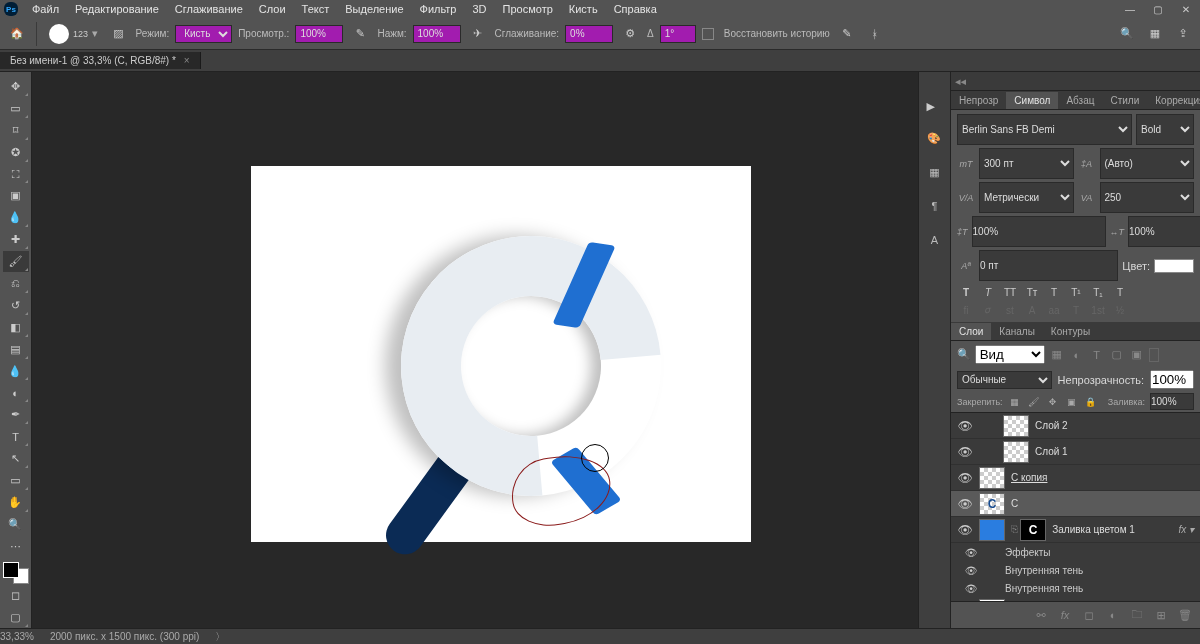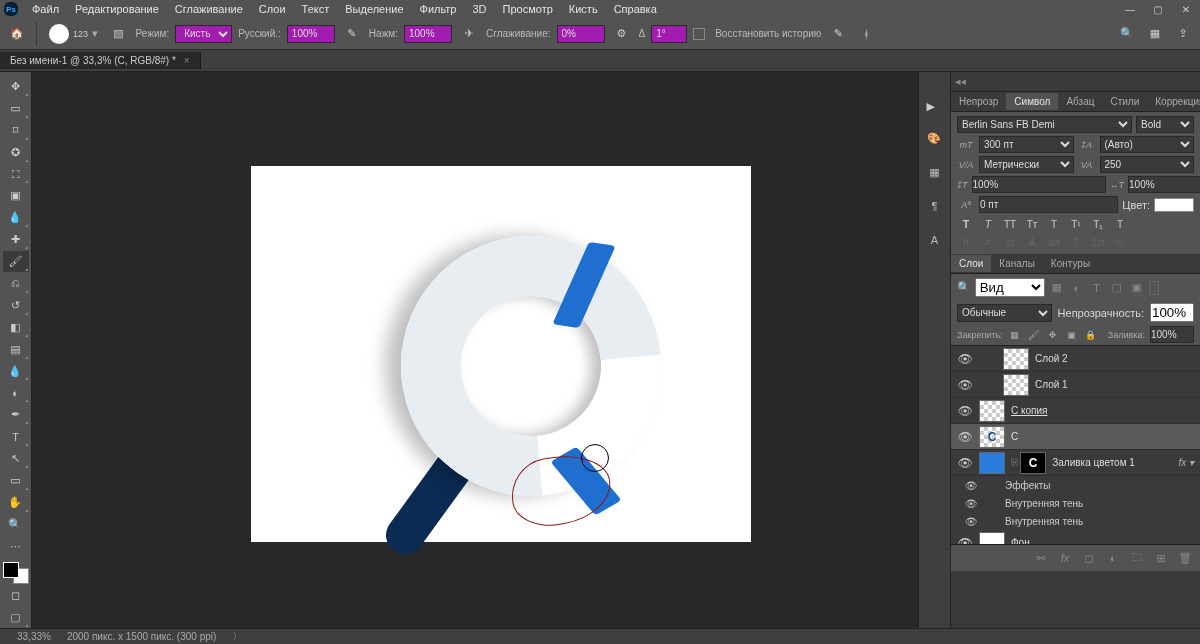--- a/index.html
+++ b/index.html
@@ -49,21 +49,21 @@
 
 .panels { width:250px; background:#535353; border-left:1px solid #222; display:flex; flex-direction:column; overflow:hidden;}
 .panel-tabs { display:flex; background:#3a3a3a; border-bottom:1px solid #222; height:20px; align-items:center;}
 .panel-tab { padding:3px 8px; color:#aaa; font-size:10px; cursor:pointer; white-space:nowrap;}
 .panel-tab.active { background:#535353; color:#e4e4e4; }
 .panel-body { background:#535353; padding:4px 6px; }
 
 
 .crow { display:flex; align-items:center; gap:4px; margin-bottom:3px; }
 .crow .cicn { width:18px; text-align:center; color:#aaa; font-size:9px;font-style:italic; }
-.crow select, .crow input { background:#3a3a3a; color:#ddd; border:1px solid #2a2a2a; font-size:10px; height:17px; }
+.crow select, .crow input { background:#3a3a3a; color:#ddd; border:1px solid #2a2a2a; font-size:10px; height:31px; }
 .crow .half { flex:1; }
 .type-opts { display:flex; gap:4px; margin-top:2px;}
 .type-opts div { width:18px; height:16px; display:flex; align-items:center; justify-content:center; color:#ccc; font-size:10px; border:1px solid transparent;}
 .type-opts .dis { color:#666;}
 .color-chip { width:40px; height:14px; background:#fff; border:1px solid #888; }
 
 
 .layers-top { display:flex; align-items:center; gap:4px; padding:4px 6px; background:#535353;}
 .layers-top .micon { width:16px; height:16px; display:flex; align-items:center; justify-content:center; color:#888;}
 .layers-props { display:flex; align-items:center; gap:6px; padding:2px 6px;}
@@ -84,21 +84,21 @@
 .layer .lname.link { text-decoration:underline; }
 .layer .indent { width:24px; }
 .layer .fx { margin-left:auto; color:#aaa; font-style:italic; font-size:10px;}
 .effect-row { display:flex; align-items:center; height:18px; padding-left:54px; font-size:10px; color:#ccc;}
 .effect-row .eye2 { width:20px; text-align:center; margin-left:-44px; margin-right:24px;}
 
 .layers-footer { display:flex; justify-content:flex-end; gap:6px; padding:4px 6px; background:#535353;}
 .layers-footer div { width:18px; height:18px; display:flex; align-items:center; justify-content:center; color:#888;}
 
 
-.statusbar { height:16px; background:#3f3f3f; border-top:1px solid #222; display:flex; align-items:center; padding:0 17px; gap:16px; color:#aaa; font-size:10px;}
+.statusbar { height:16px; background:#3f3f3f; border-top:1px solid #222; display:flex; align-items:center; padding:0 0; gap:16px; color:#aaa; font-size:10px;}
 
 
 .letterC {
   position:absolute; left:150px; top:70px; width:260px; height:260px;
   border-radius:50%; border:60px solid #e8edf2;
   border-right-color:transparent;
   transform:rotate(40deg);
   box-shadow: -12px 10px 18px rgba(0,0,0,.25), inset -8px 6px 14px rgba(0,0,0,.25);
 }
 .blueAccent { position:absolute; left:320px; top:74px; width:26px; height:90px; background:#1f6fd1; transform:rotate(24deg) skewY(-16deg); border-radius:4px;}
@@ -134,21 +134,21 @@
   <div class="home icon-btn">🏠</div>
   <div class="sep"></div>
   <div class="brush-prev">
     <span style="width:20px;height:20px;border-radius:50%;background:#fff;display:inline-block;"></span>
     <span style="color:#ccc;font-size:9px;margin-left:2px;">123</span>
     <span style="color:#aaa;margin-left:2px;">▾</span>
   </div>
   <div class="icon-btn">▨</div>
   <span class="lbl">Режим:</span>
   <select><option>Кисть</option></select>
-  <span class="lbl">Русский.:</span>
+  <span class="lbl">Просмотр.:</span>
   <input class="fld" value="100%" style="">
   <div class="icon-btn">✎</div>
   <span class="lbl">Нажм:</span>
   <input class="fld" value="100%" style="">
   <div class="icon-btn">✈</div>
   <span class="lbl">Сглаживание:</span>
   <input class="fld" value="0%" style="">
   <div class="icon-btn">⚙</div>
   <span class="lbl">Δ</span>
   <input class="fld" style="width: 36px;" value="1°">

